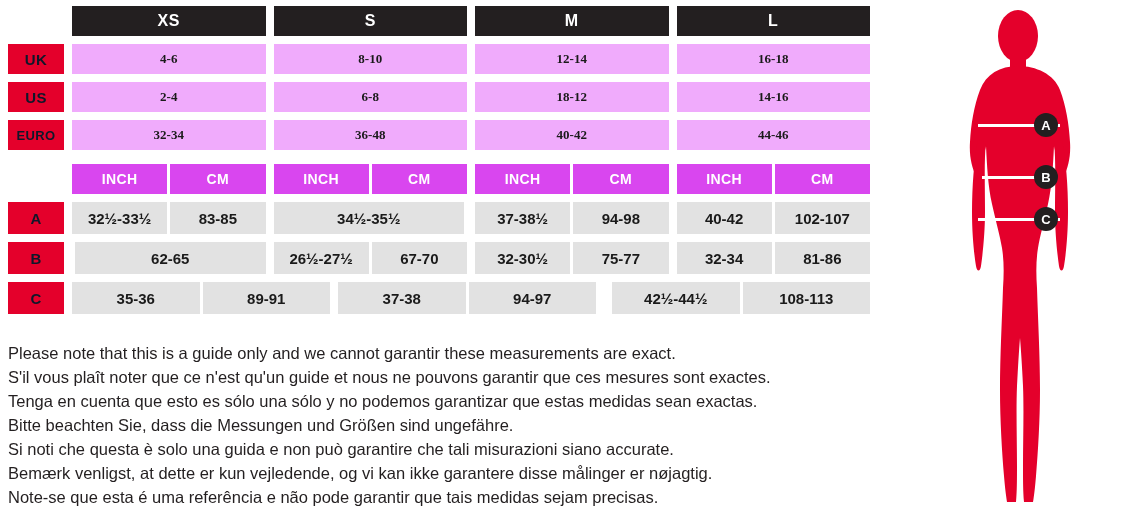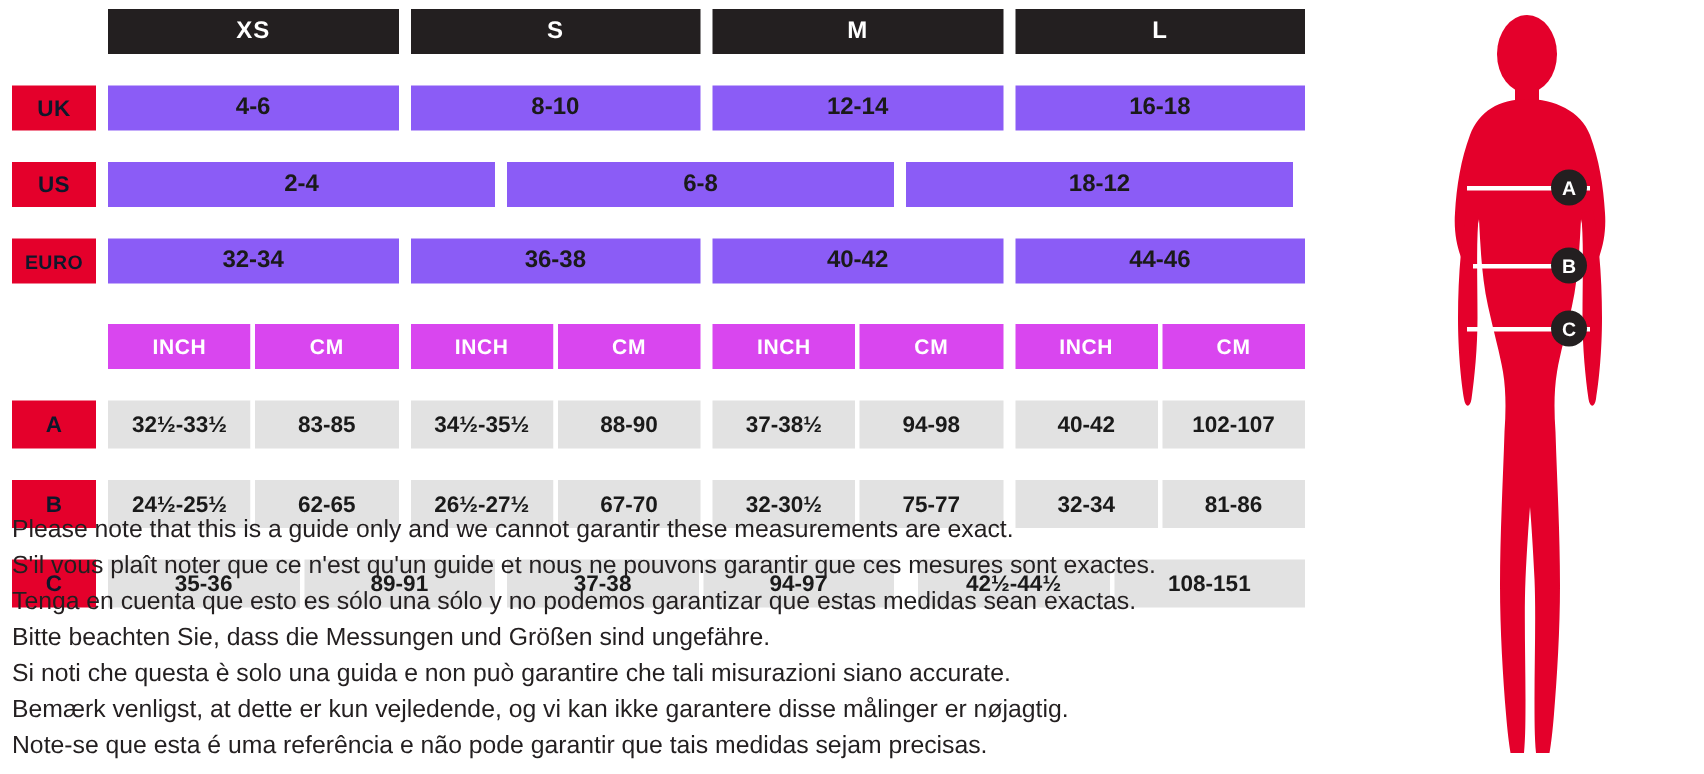--- a/index.html
+++ b/index.html
@@ -24,21 +24,21 @@
   .table-area {
     position: absolute;
     left: 8px;
     top: 6px;
     width: 862px;
     height: 312px;
   }
   .size-row {
     display: flex;
     align-items: stretch;
-    margin-bottom: 21px;
+    margin-bottom: 8px;
     height: 30px;
   }
   .row-tall { height: 32px; }
   .lbl-cell {
     width: 56px;
     flex: 0 0 56px;
     background: #e4002b;
     color: #0f172a;
     font-weight: bold;
     font-size: 15px;
@@ -66,27 +66,28 @@
     color: #ffffff;
     font-weight: bold;
     font-size: 16px;
     display: flex;
     align-items: center;
     justify-content: center;
     letter-spacing: .5px;
   }
   .val-cell {
     flex: 1 1 0;
-    background: #8b5cf6;
+    background: #f0abfc;
     color: #1a1a1a;
     font-weight: bold;
-    font-size: 16px;
-    display: flex;
-    align-items: center;
-    justify-content: center;
+    font-size: 13px;
+    display: flex;
+    align-items: center;
+    justify-content: center;
+    font-family: Liberation Serif, serif;
   }
   .sub-cell {
     flex: 1 1 0;
     background: #d946ef;
     color: #ffffff;
     font-weight: bold;
     font-size: 14px;
     display: flex;
     align-items: center;
     justify-content: center;
@@ -207,31 +208,34 @@
         </div>
       <div class="gap"></div>
       <div class="size-col">
           <div class="val-cell">6-8</div>
         </div>
       <div class="gap"></div>
       <div class="size-col">
           <div class="val-cell">18-12</div>
         </div>
       <div class="gap"></div>
+      <div class="size-col">
+          <div class="val-cell">14-16</div>
+        </div>
     </div>
 
     <div class="size-row">
       <div class="lbl-cell" style="font-size:13px;">EURO</div>
       <div class="gap"></div>
       <div class="size-col">
           <div class="val-cell">32-34</div>
         </div>
       <div class="gap"></div>
       <div class="size-col">
-          <div class="val-cell">36-38</div>
+          <div class="val-cell">36-48</div>
         </div>
       <div class="gap"></div>
       <div class="size-col">
           <div class="val-cell">40-42</div>
         </div>
       <div class="gap"></div>
       <div class="size-col">
           <div class="val-cell">44-46</div>
         </div>
     </div>
@@ -271,41 +275,39 @@
       <div class="gap"></div>
       <div class="size-col">
         <div class="meas-cell">32½-33½</div>
         <div class="sub-sep"></div>
         <div class="meas-cell">83-85</div>
       </div>
       <div class="gap"></div>
       <div class="size-col">
         <div class="meas-cell">34½-35½</div>
         <div class="sub-sep"></div>
-        <div class="meas-cell">88-90</div>
       </div>
       <div class="gap"></div>
       <div class="size-col">
         <div class="meas-cell">37-38½</div>
         <div class="sub-sep"></div>
         <div class="meas-cell">94-98</div>
       </div>
       <div class="gap"></div>
       <div class="size-col">
         <div class="meas-cell">40-42</div>
         <div class="sub-sep"></div>
         <div class="meas-cell">102-107</div>
       </div>
     </div>
 
     <div class="size-row row-tall">
       <div class="lbl-cell">B</div>
       <div class="gap"></div>
       <div class="size-col">
-        <div class="meas-cell">24½-25½</div>
         <div class="sub-sep"></div>
         <div class="meas-cell">62-65</div>
       </div>
       <div class="gap"></div>
       <div class="size-col">
         <div class="meas-cell">26½-27½</div>
         <div class="sub-sep"></div>
         <div class="meas-cell">67-70</div>
       </div>
       <div class="gap"></div>
@@ -334,21 +336,21 @@
       <div class="size-col">
         <div class="meas-cell">37-38</div>
         <div class="sub-sep"></div>
         <div class="meas-cell">94-97</div>
       </div>
       <div class="gap"></div>
       <div class="gap"></div>
       <div class="size-col">
         <div class="meas-cell">42½-44½</div>
         <div class="sub-sep"></div>
-        <div class="meas-cell">108-151</div>
+        <div class="meas-cell">108-113</div>
       </div>
     </div>
 
   </div>
 
   <div class="notes">
     <p>Please note that this is a guide only and we cannot garantir these measurements are exact.</p>
     <p>S'il vous plaît noter que ce n'est qu'un guide et nous ne pouvons garantir que ces mesures sont exactes.</p>
     <p>Tenga en cuenta que esto es sólo una sólo y no podemos garantizar que estas medidas sean exactas.</p>
     <p>Bitte beachten Sie, dass die Messungen und Größen sind ungefähre.</p>

